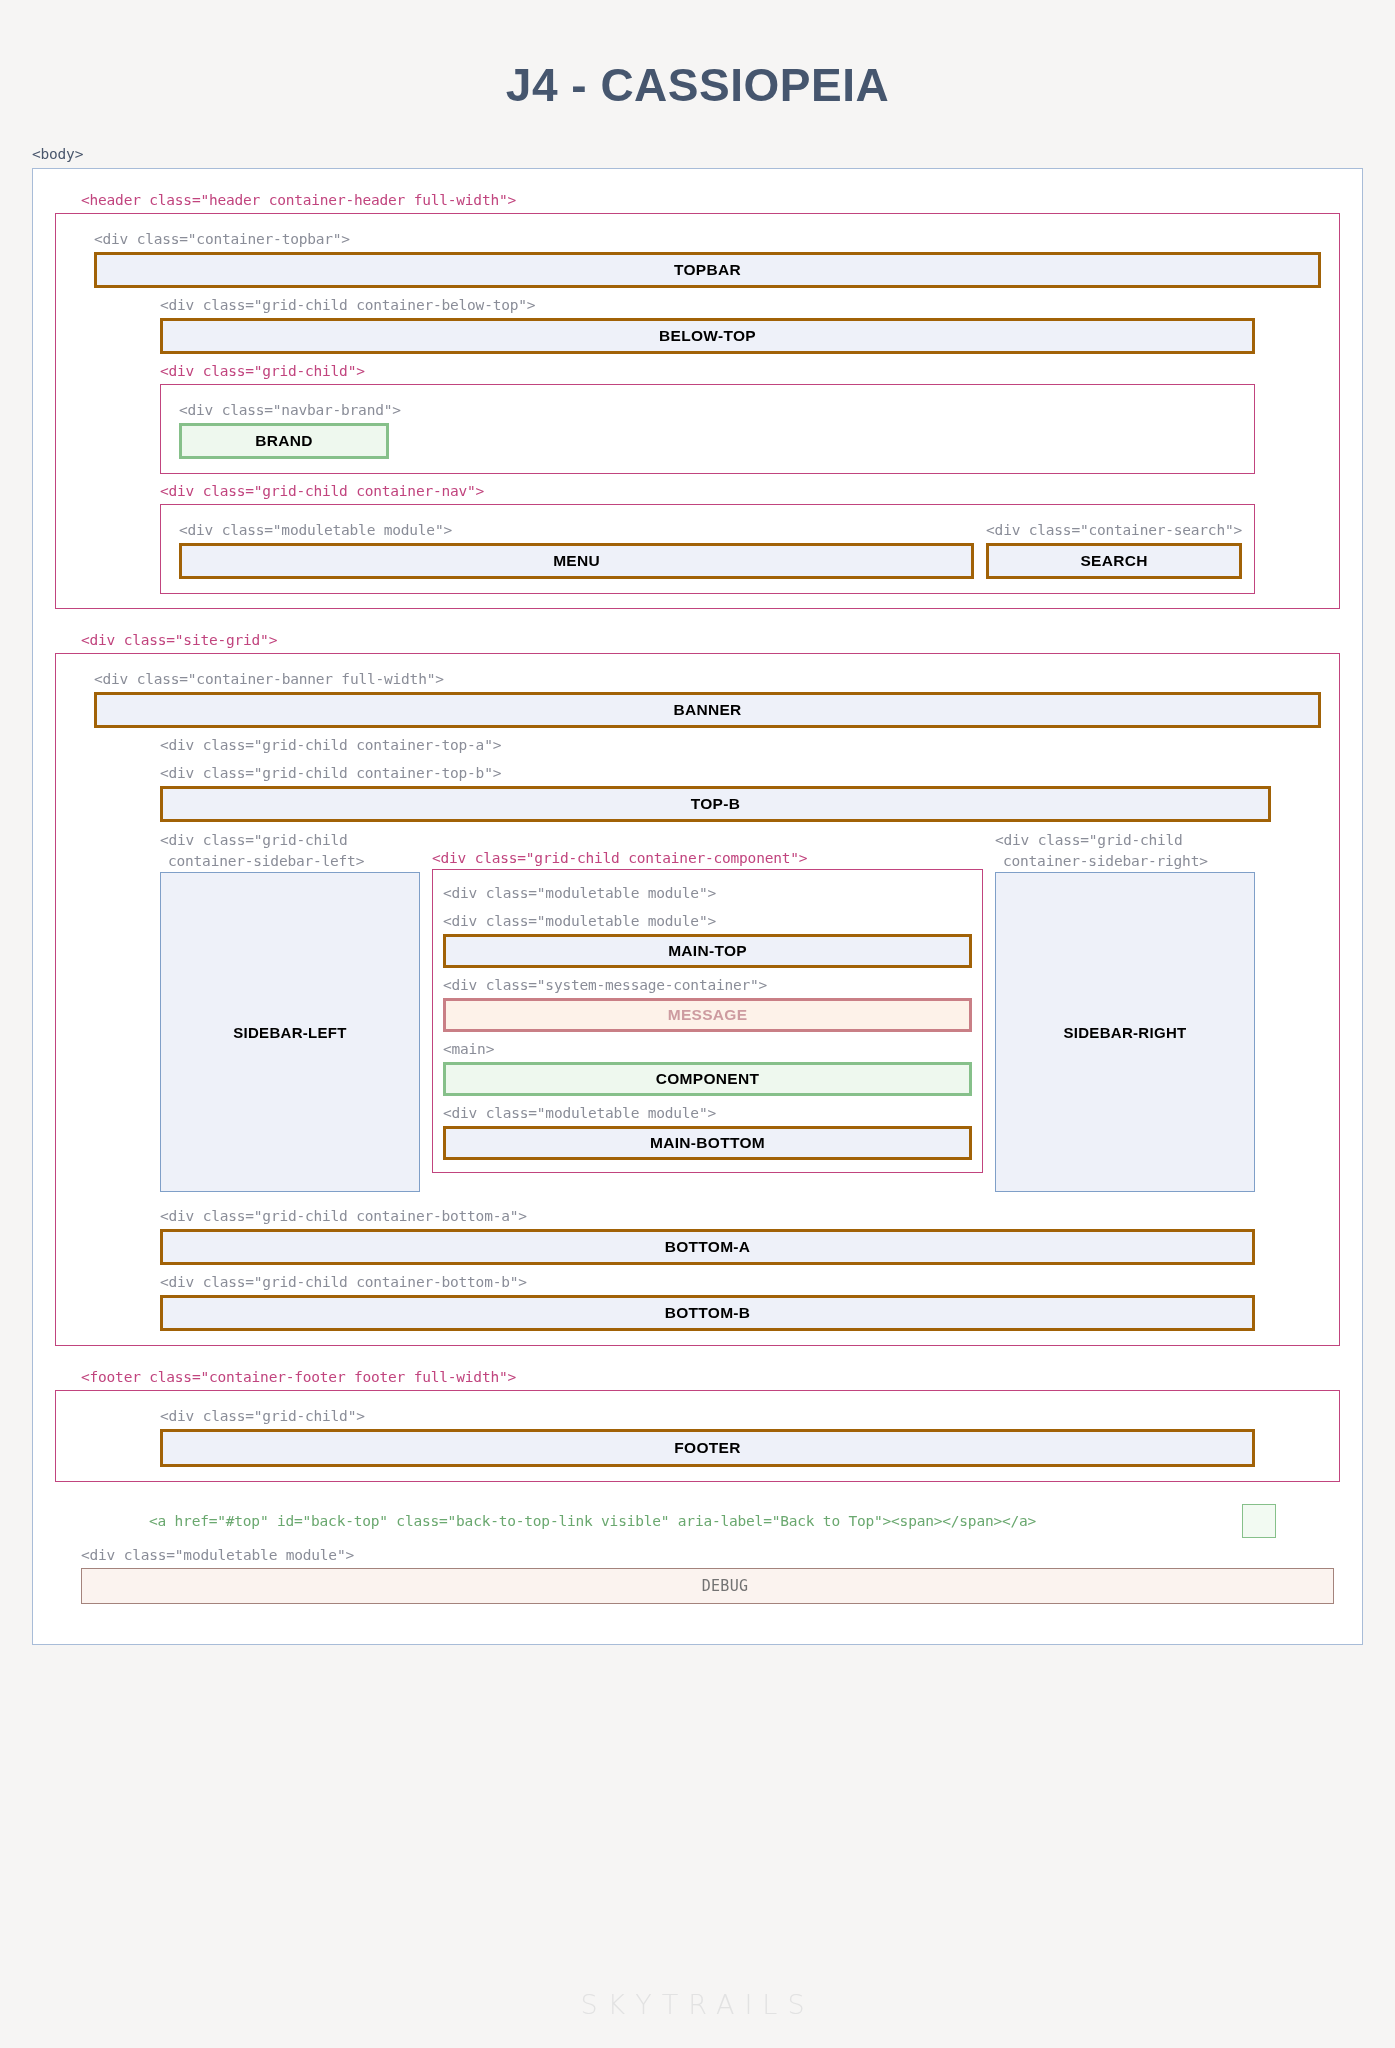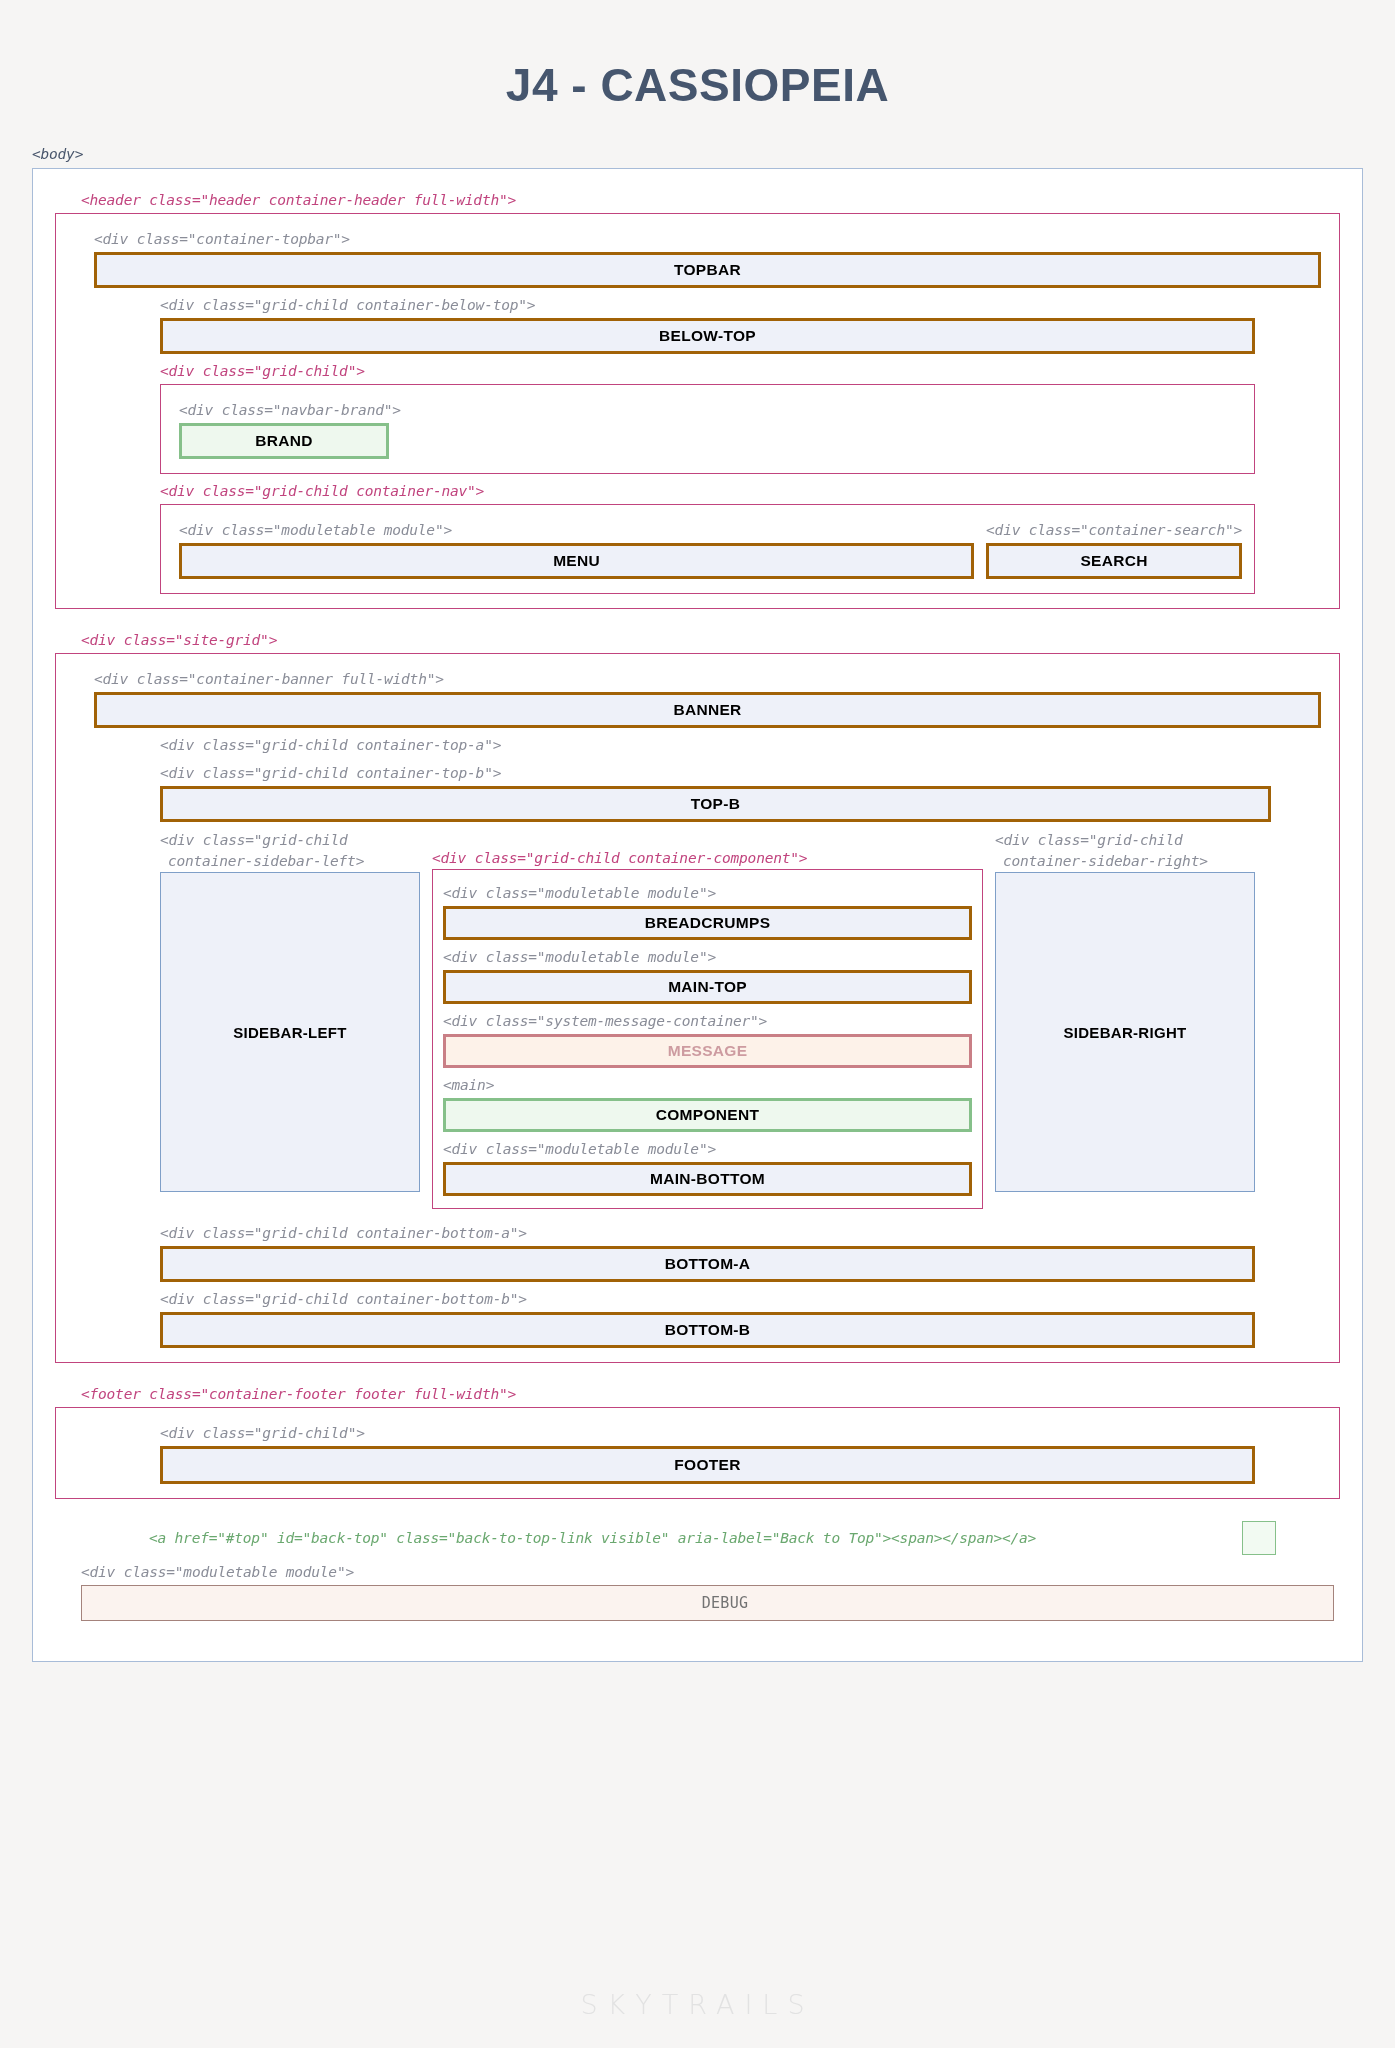--- a/index.html
+++ b/index.html
@@ -25,21 +25,20 @@
     font-family: "Liberation Sans", sans-serif;
   }
 
   
   .code {
     font-family: "DejaVu Sans Mono", "Liberation Mono", monospace;
     font-size: 14.5px;
     line-height: 1.45;
     white-space: pre;
     letter-spacing: -0.2px;
-    font-style: italic;
   }
   .c-pink  { color: #c1447e; }
   .c-grey  { color: #8a8d98; }
   .c-slate { color: #49566c; }
   .c-green { color: #6aa86f; }
 
   
   .body-label { margin-left: 32px; margin-bottom: 3px; }
 
   .body-box {
@@ -230,21 +229,20 @@
         </div>
         <div class="sidebar-box">SIDEBAR-LEFT</div>
       </div>
 
       <div class="col-mid">
         <div class="sidebar-label">
           <div class="code c-pink" style="padding-top:18px;">&lt;div class="grid-child container-component"&gt;</div>
         </div>
         <div class="mid-region">
           <div class="code c-grey lbl">&lt;div class="moduletable module"&gt;</div>
-          <div class="box h34">BREADCRUMPS</div>
 
           <div class="code c-grey lbl">&lt;div class="moduletable module"&gt;</div>
           <div class="box h34">MAIN-TOP</div>
 
           <div class="code c-grey lbl">&lt;div class="system-message-container"&gt;</div>
           <div class="box message h34">MESSAGE</div>
 
           <div class="code c-grey lbl">&lt;main&gt;</div>
           <div class="box green h34">COMPONENT</div>
 

